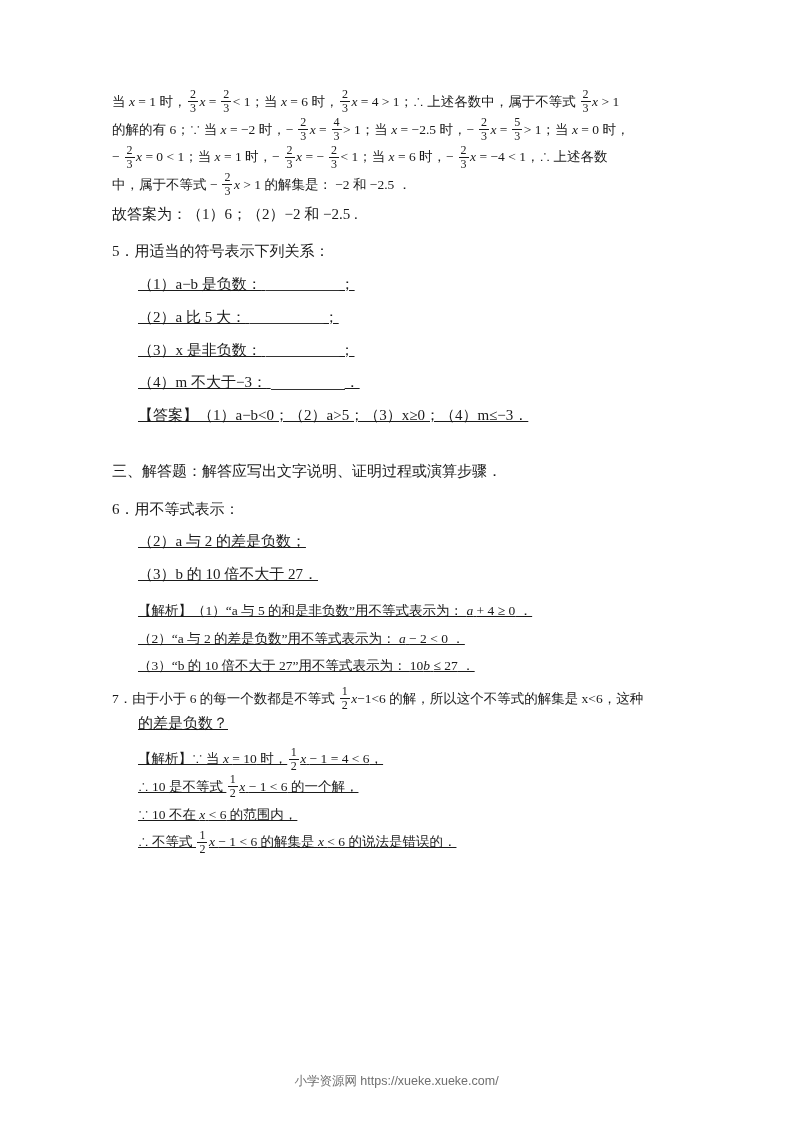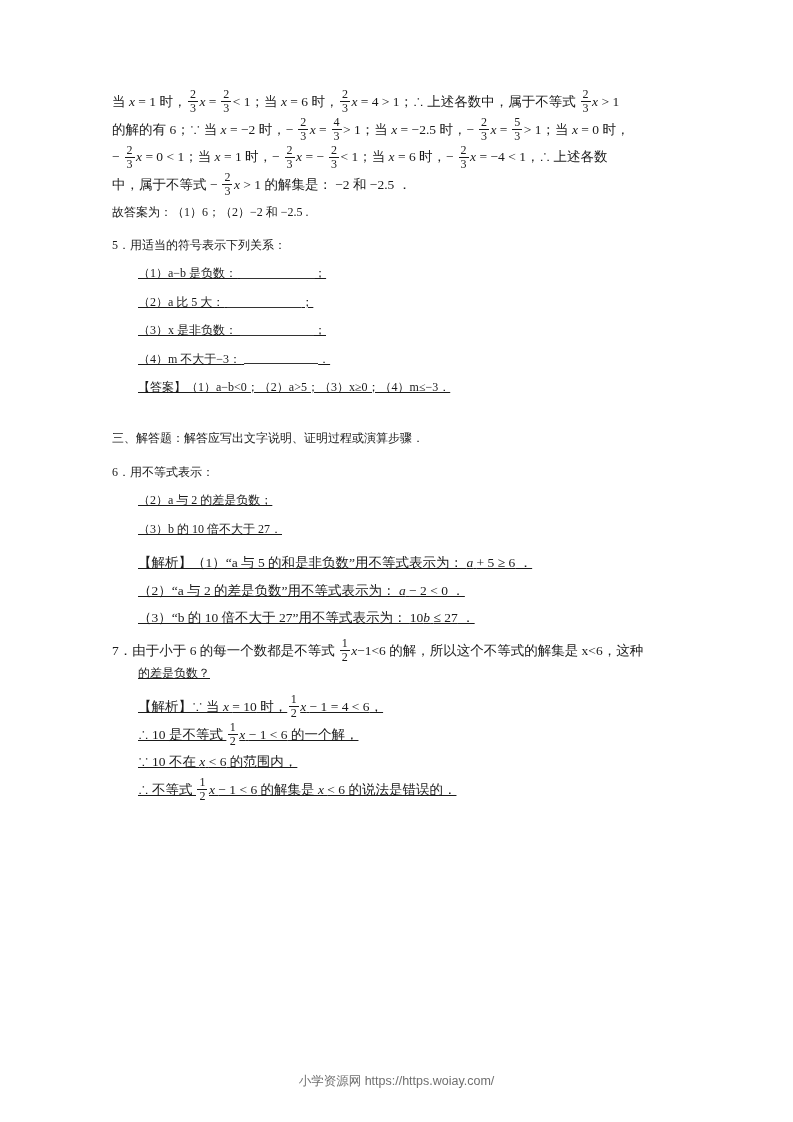--- a/index.html
+++ b/index.html
@@ -21,21 +21,21 @@
     width: 793px;
     height: 860px;
   }
   .content {
     position: absolute;
     left: 112px;
     top: 88px;
     width: 578px;
   }
   .line {
-    font-size: 12px;
+    font-size: 15px;
     line-height: 1.45;
     margin: 0 0 11px 0;
     white-space: normal;
   }
   .indent1 { padding-left: 26px; text-decoration: underline; }
   .gap-sm { height: 5px; }
   .gap-lg { height: 23px; }
 
   i.mi {
     font-family: "Liberation Serif", serif;
@@ -140,21 +140,21 @@
 
     <div class="gap-sm"></div>
 
     <div class="line">
       <span>6．</span><span>用不等式表示：</span>
     </div>
     <div class="line indent1">（2）a 与 2 的差是负数；</div>
     <div class="line indent1">（3）b 的 10 倍不大于 27．</div>
 
     <div class="mathline indent1">
-      <span>【解析】</span>（1）“a 与 5 的和是非负数”用不等式表示为： <i class="mi">a</i> <span class="num">+ 5 ≥ 6</span> ．
+      <span>【解析】</span>（1）“a 与 5 的和是非负数”用不等式表示为： <i class="mi">a</i> <span class="num">+ 4 ≥ 0</span> ．
     </div>
     <div class="mathline indent1">
       （2）“a 与 2 的差是负数”用不等式表示为： <i class="mi">a</i> <span class="num">− 2 &lt; 0</span> ．
     </div>
     <div class="mathline indent1">
       （3）“b 的 10 倍不大于 27”用不等式表示为： <span class="num">10</span><i class="mi">b</i> <span class="num">≤ 27</span> ．
     </div>
 
     <div class="gap-sm"></div>
 
@@ -171,14 +171,14 @@
     </div>
     <div class="mathline indent1">
       ∵ 10 不在 <i class="mi">x</i> <span class="num">&lt; 6</span> 的范围内，
     </div>
     <div class="mathline indent1">
       ∴ 不等式 <span class="frac"><span class="n">1</span><span class="d">2</span></span><i class="mi">x</i> <span class="num">− 1 &lt; 6</span> 的解集是 <i class="mi">x</i> <span class="num">&lt; 6</span> 的说法是错误的．
     </div>
 
   </div>
 
-  <div class="footer">小学资源网 https://https.woiay.com/</div>
+  <div class="footer">小学资源网 https://xueke.xueke.com/</div>
 </div>
 
 </body></html>

